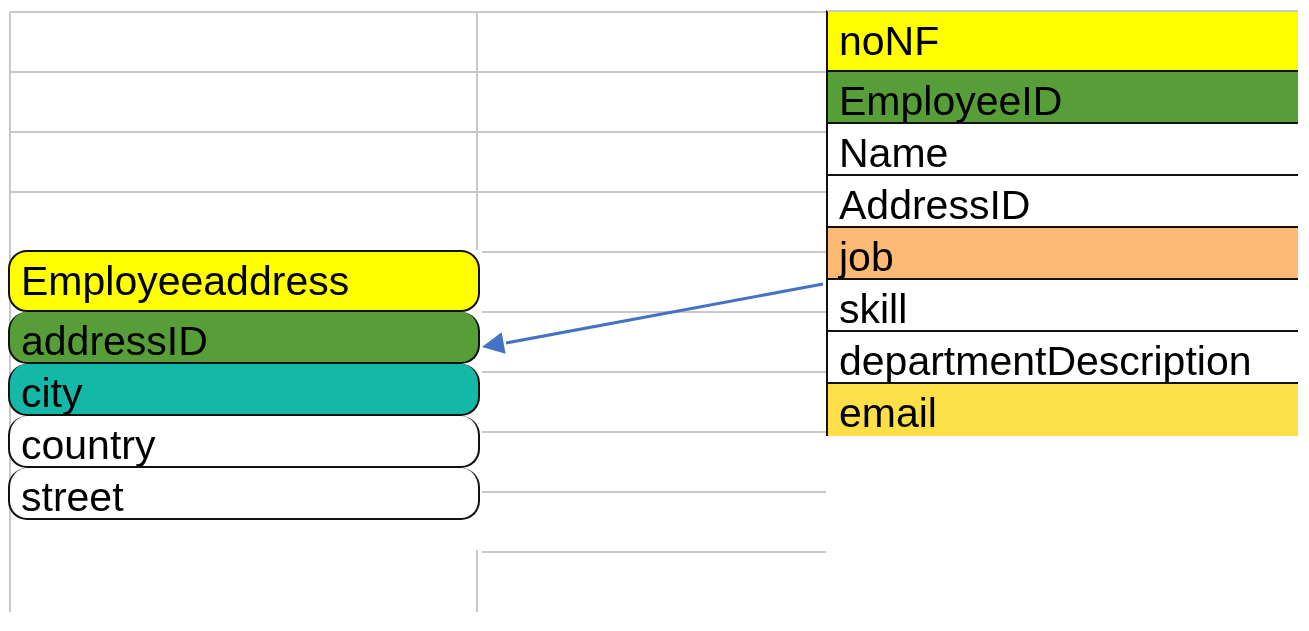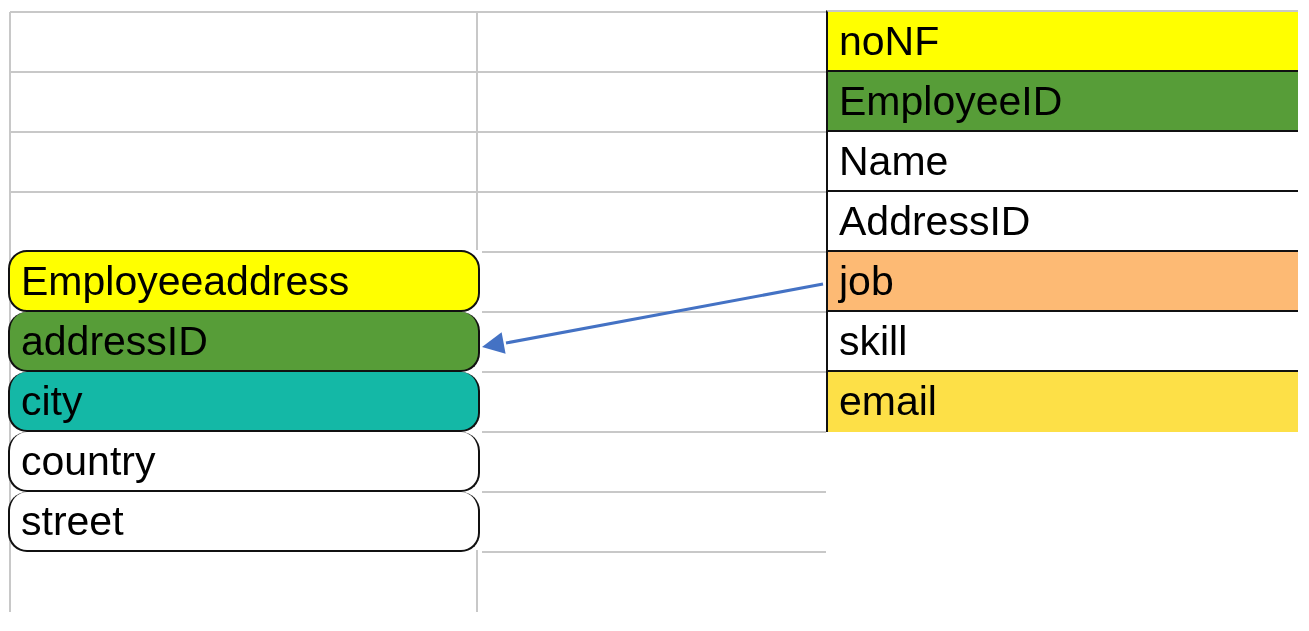--- a/index.html
+++ b/index.html
@@ -12,21 +12,21 @@
     font-family: "Liberation Sans", sans-serif;
     color: #000000;
   }
   .gl { position: absolute; background: #C8C8C8; }
   .gl.h { height: 2px; }
   .gl.v { width: 2px; }
 
   .table { position: absolute; }
   .cell {
     box-sizing: border-box;
-    height: 60px;
+    height: 52px;
     line-height: 58px;
     font-size: 41px;
     padding-left: 11px;
     white-space: nowrap;
     overflow: hidden;
     background: #ffffff;
   }
 
   
   .left-table { left: 8px; top: 250px; width: 472px; }
@@ -83,20 +83,21 @@
     <div class="cell" style="background-color: rgb(255, 255, 255);">street</div>
   </div>
 
   <div class="table right-table">
     <div class="cell" style="background-color: rgb(255, 255, 0);">noNF</div>
     <div class="cell" style="background-color: rgb(87, 157, 56);">EmployeeID</div>
     <div class="cell" style="background-color: rgb(255, 255, 255);">Name</div>
     <div class="cell" style="background-color: rgb(255, 255, 255);">AddressID</div>
     <div class="cell" style="background-color: #fdba74;">job</div>
     <div class="cell" style="background-color: rgb(255, 255, 255);">skill</div>
+    <div class="cell" style="background-color: rgb(255, 255, 255);">departmentDescription</div>
     <div class="cell" style="background-color: #fde047;">email</div>
   </div>
 
   <svg class="arrow-layer" viewBox="0 0 1309 631">
     <line x1="823" y1="284" x2="506" y2="343" stroke-width="3" stroke="#4472C4"></line>
     <polygon points="482,347 501.6,332.2 505.6,353.8" fill="#4472C4"></polygon>
   </svg>
 
 </div>
 

